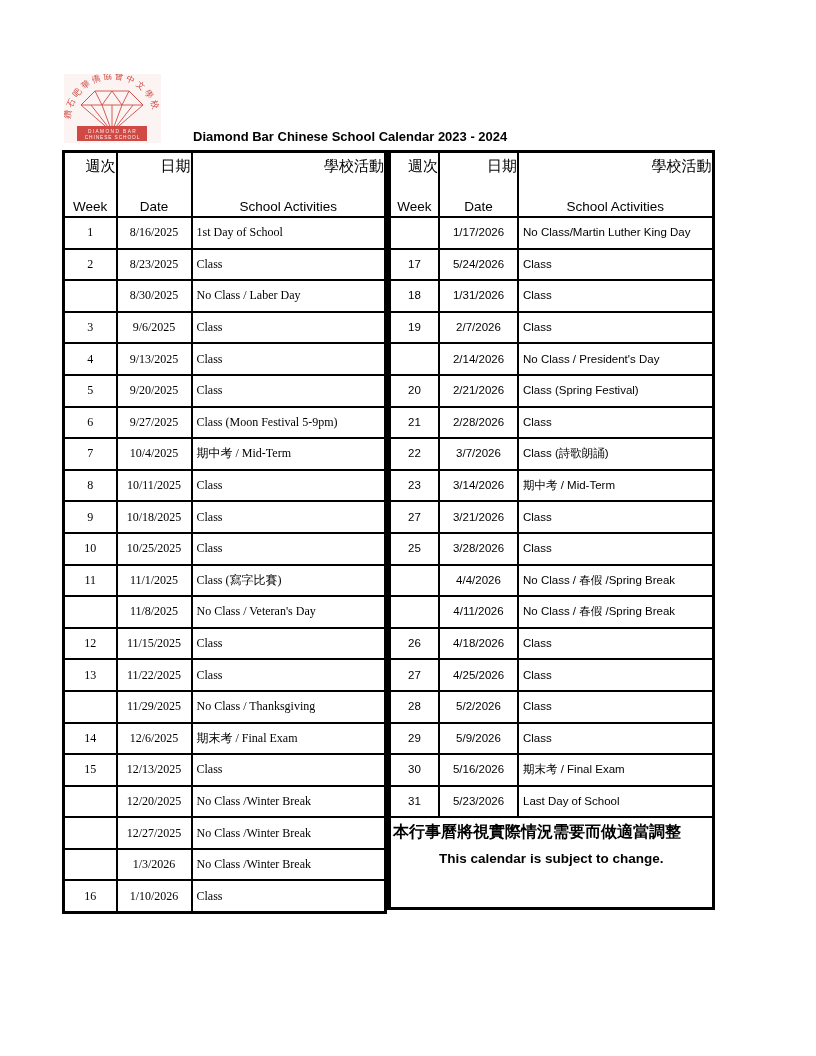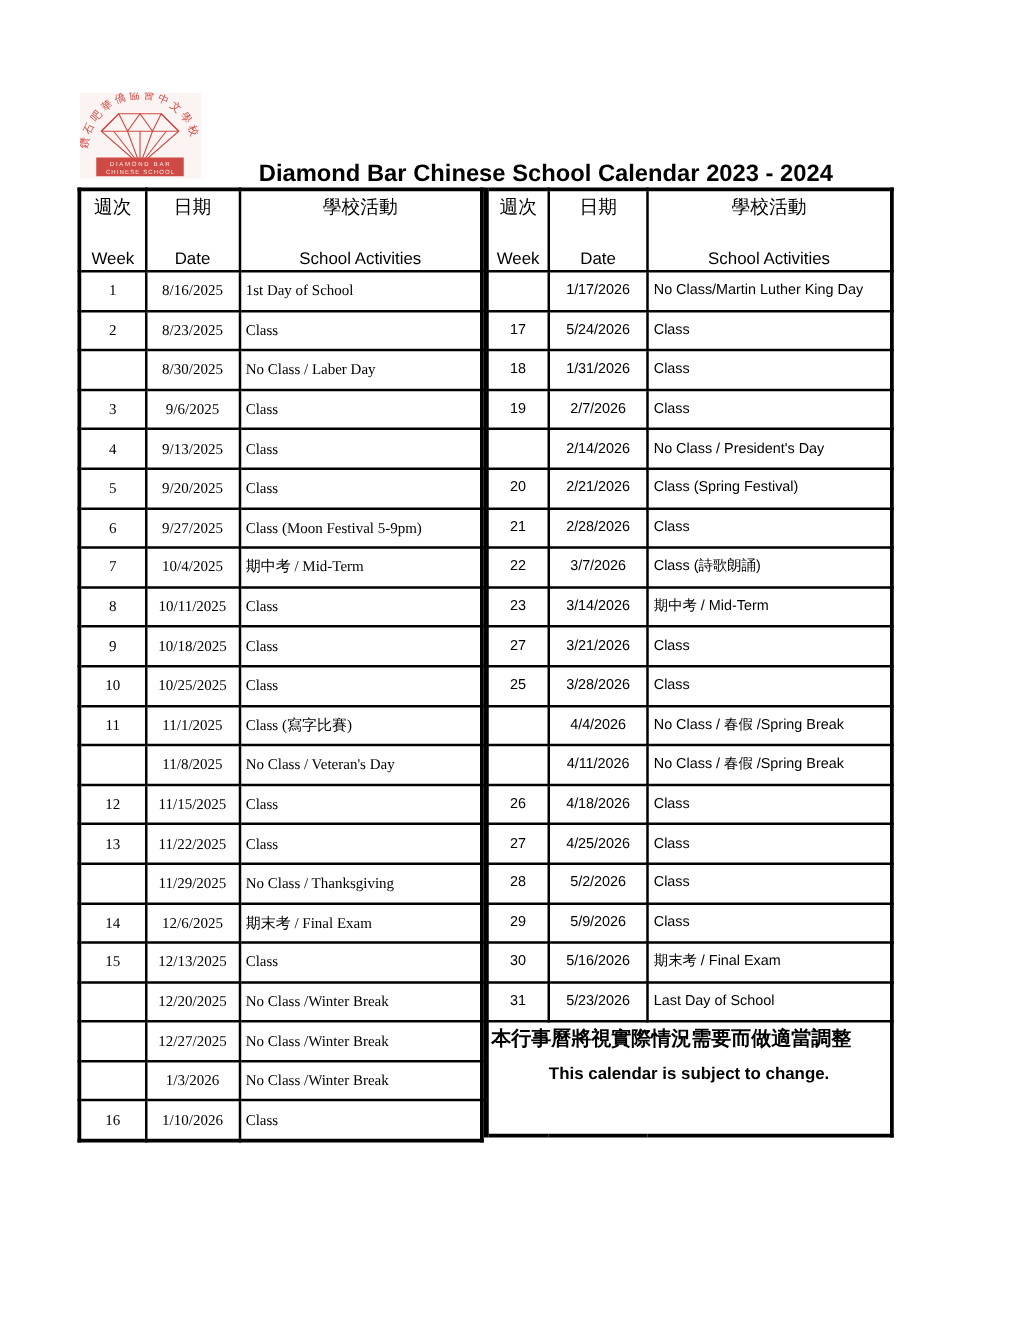--- a/index.html
+++ b/index.html
@@ -9,32 +9,32 @@
     font-family:"Liberation Sans",sans-serif;overflow:hidden;
   }
   
   .logo{position:absolute;left:64px;top:74px;width:97px;height:69px;}
   .logo svg{display:block;width:100%;height:100%;}
   .title{
     position:absolute;left:193px;top:95px;
     font-size:15.5px;font-weight:bold;white-space:nowrap;
   }
   .subtitle{
-    position:absolute;left:207px;top:129px;
-    font-size:19px;font-weight:bold;white-space:nowrap;
+    position:absolute;left:193px;top:129px;
+    font-size:13px;font-weight:bold;white-space:nowrap;
   }
   
   .tables{position:absolute;left:62px;top:150px;display:flex;align-items:flex-start;}
   table{border-collapse:collapse;table-layout:fixed;}
   table.half{border:3px solid #000;}
   table.right-half{border-left:4px solid #000;}
   th,td{border:2px solid #000;overflow:hidden;}
   th{height:63px;padding:0;font-weight:normal;vertical-align:top;}
   .hwrap{display:flex;flex-direction:column;justify-content:space-between;height:56px;padding:5px 0 2px 0;}
-  .hzh{font-size:15px;line-height:16px;}
+  .hzh{font-size:15px;line-height:16px;text-align:right;}
   .hen{font-size:13.5px;line-height:15px;}
   tbody td{height:27.6px;font-size:11.5px;line-height:13px;}
   td.week,td.date{text-align:center;}
   td.activity{text-align:left;padding:0 2px 0 4px;}
   .left-half tbody.data td{font-family:"Liberation Serif",serif;font-size:12px;}
   .right-half tbody.data td{font-family:"Liberation Sans",sans-serif;}
   
   td.footcell{height:86px;vertical-align:top;padding:3px 2px 0 2px;}
   .fzh{font-size:16px;font-weight:bold;text-align:left;line-height:22px;}
   .fen{font-size:13.5px;font-weight:bold;text-align:center;margin-top:9px;}

